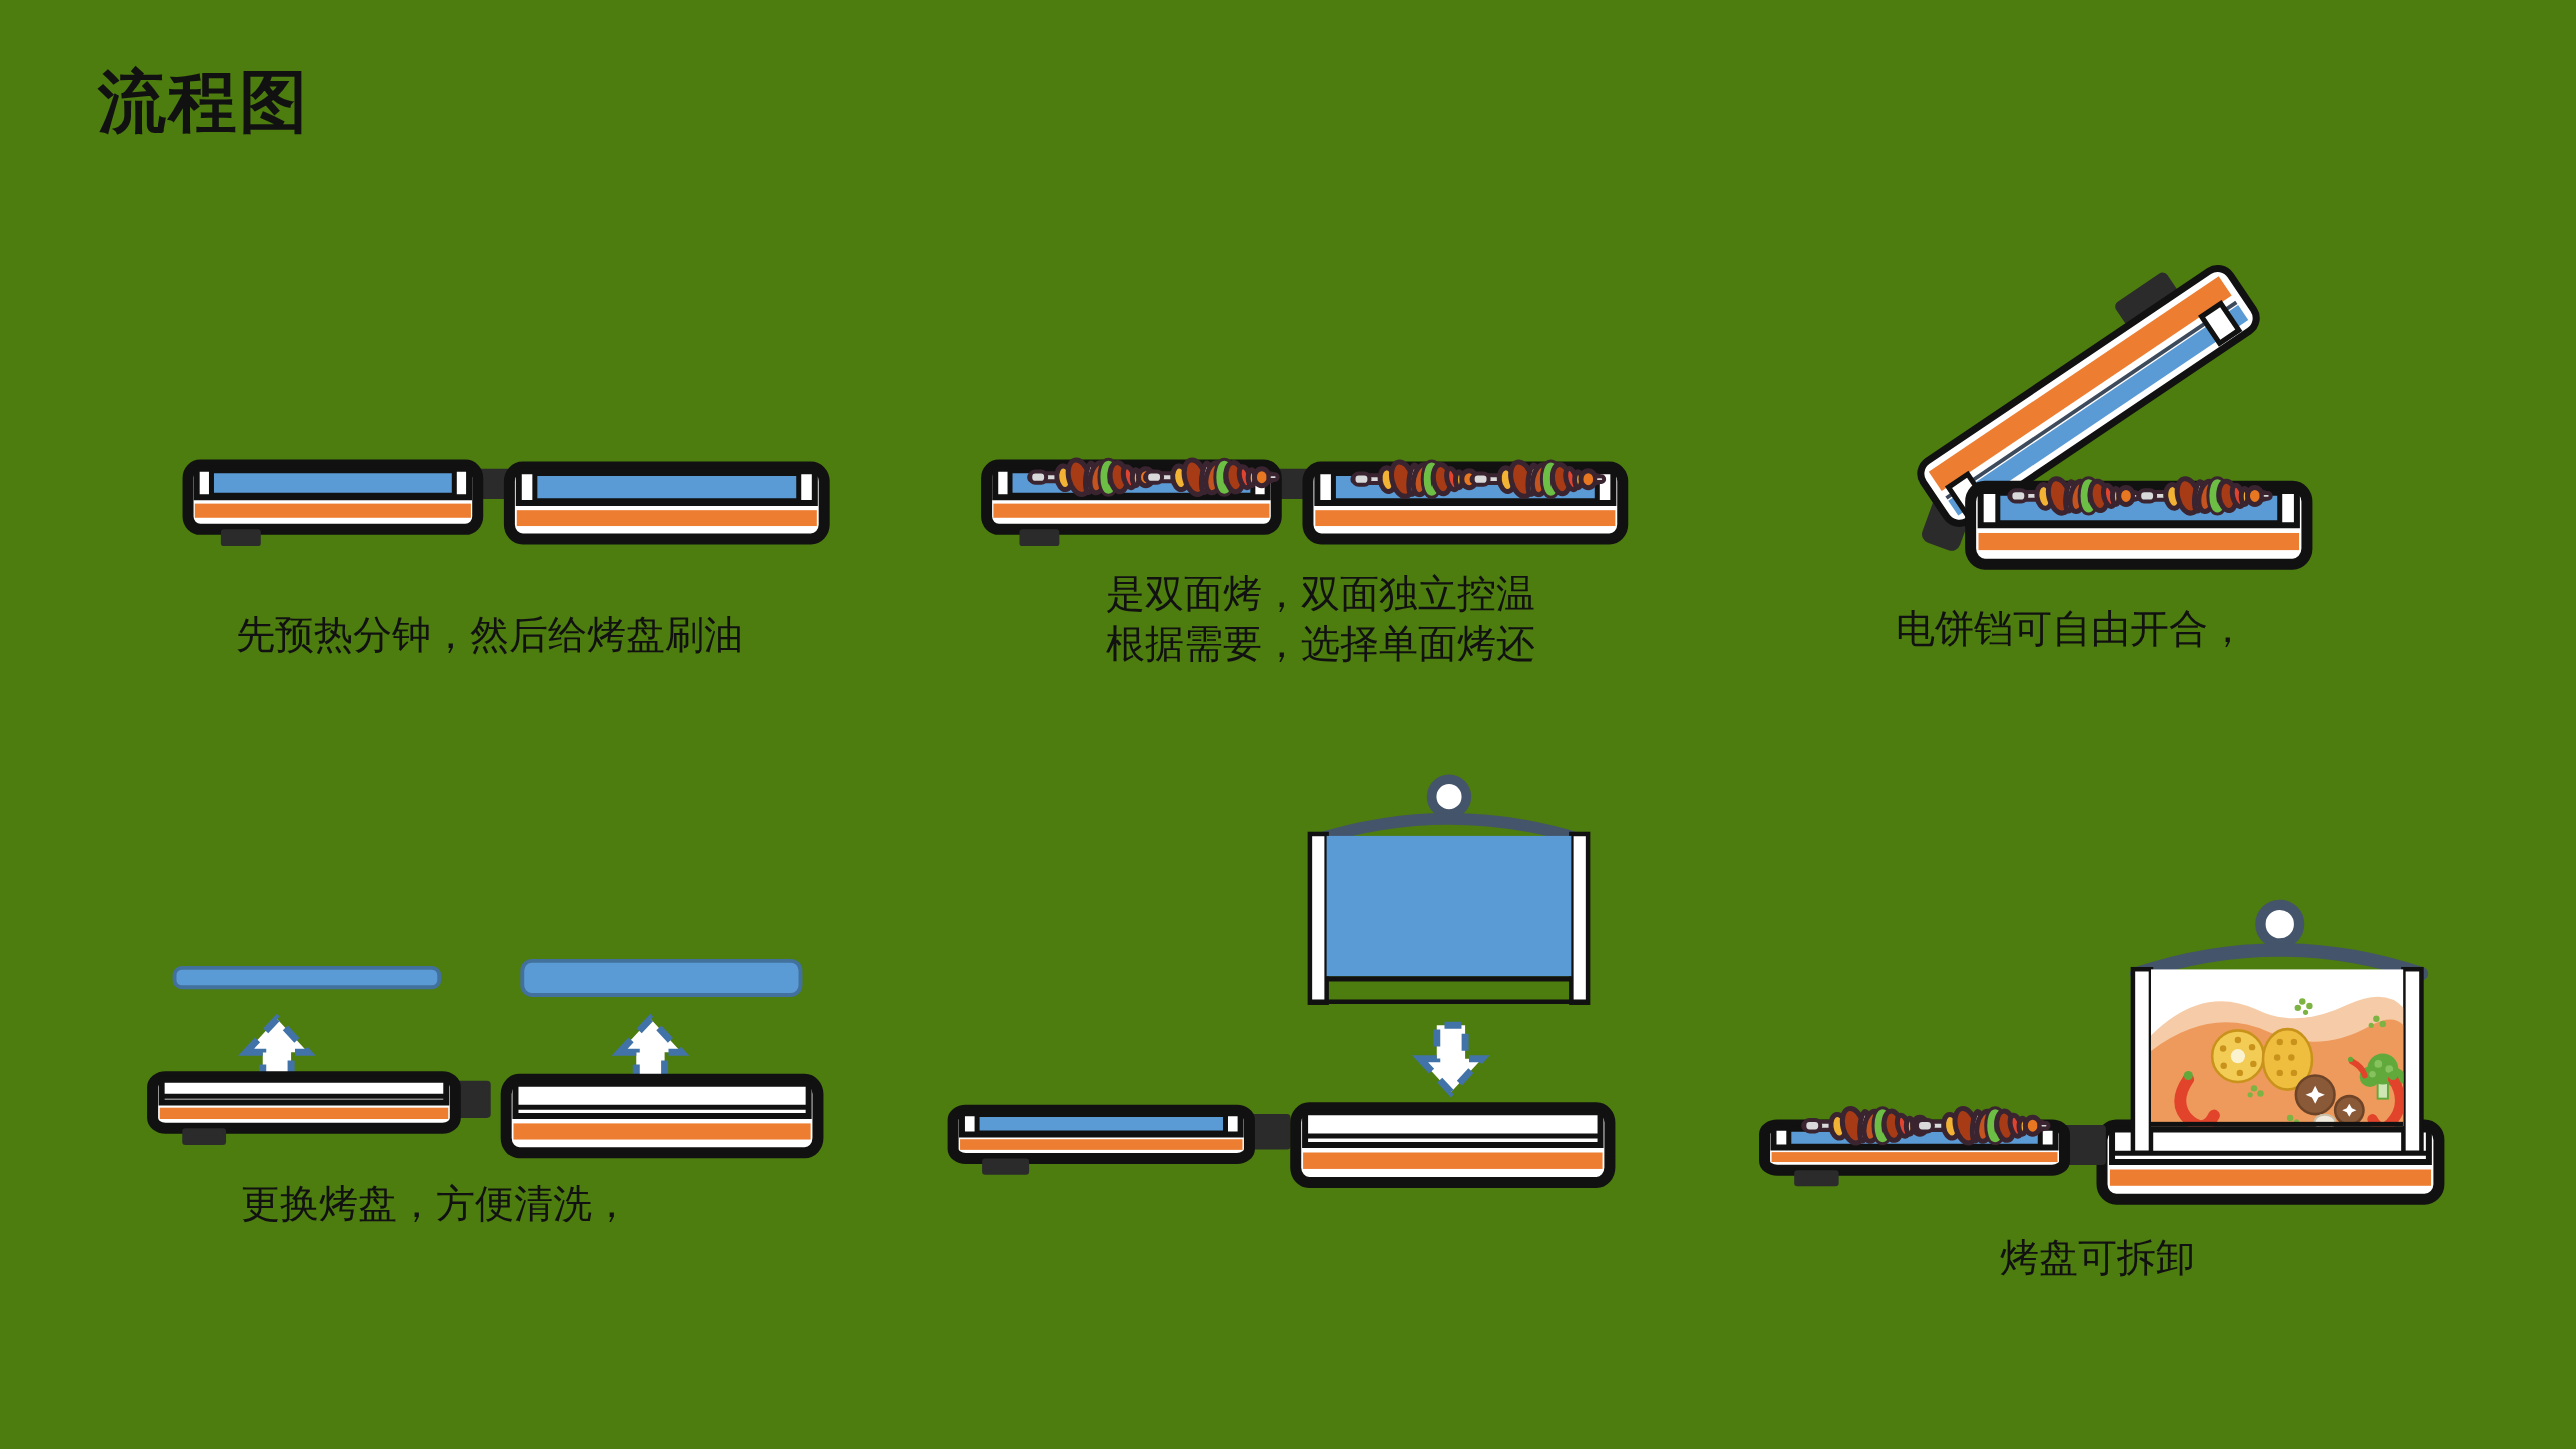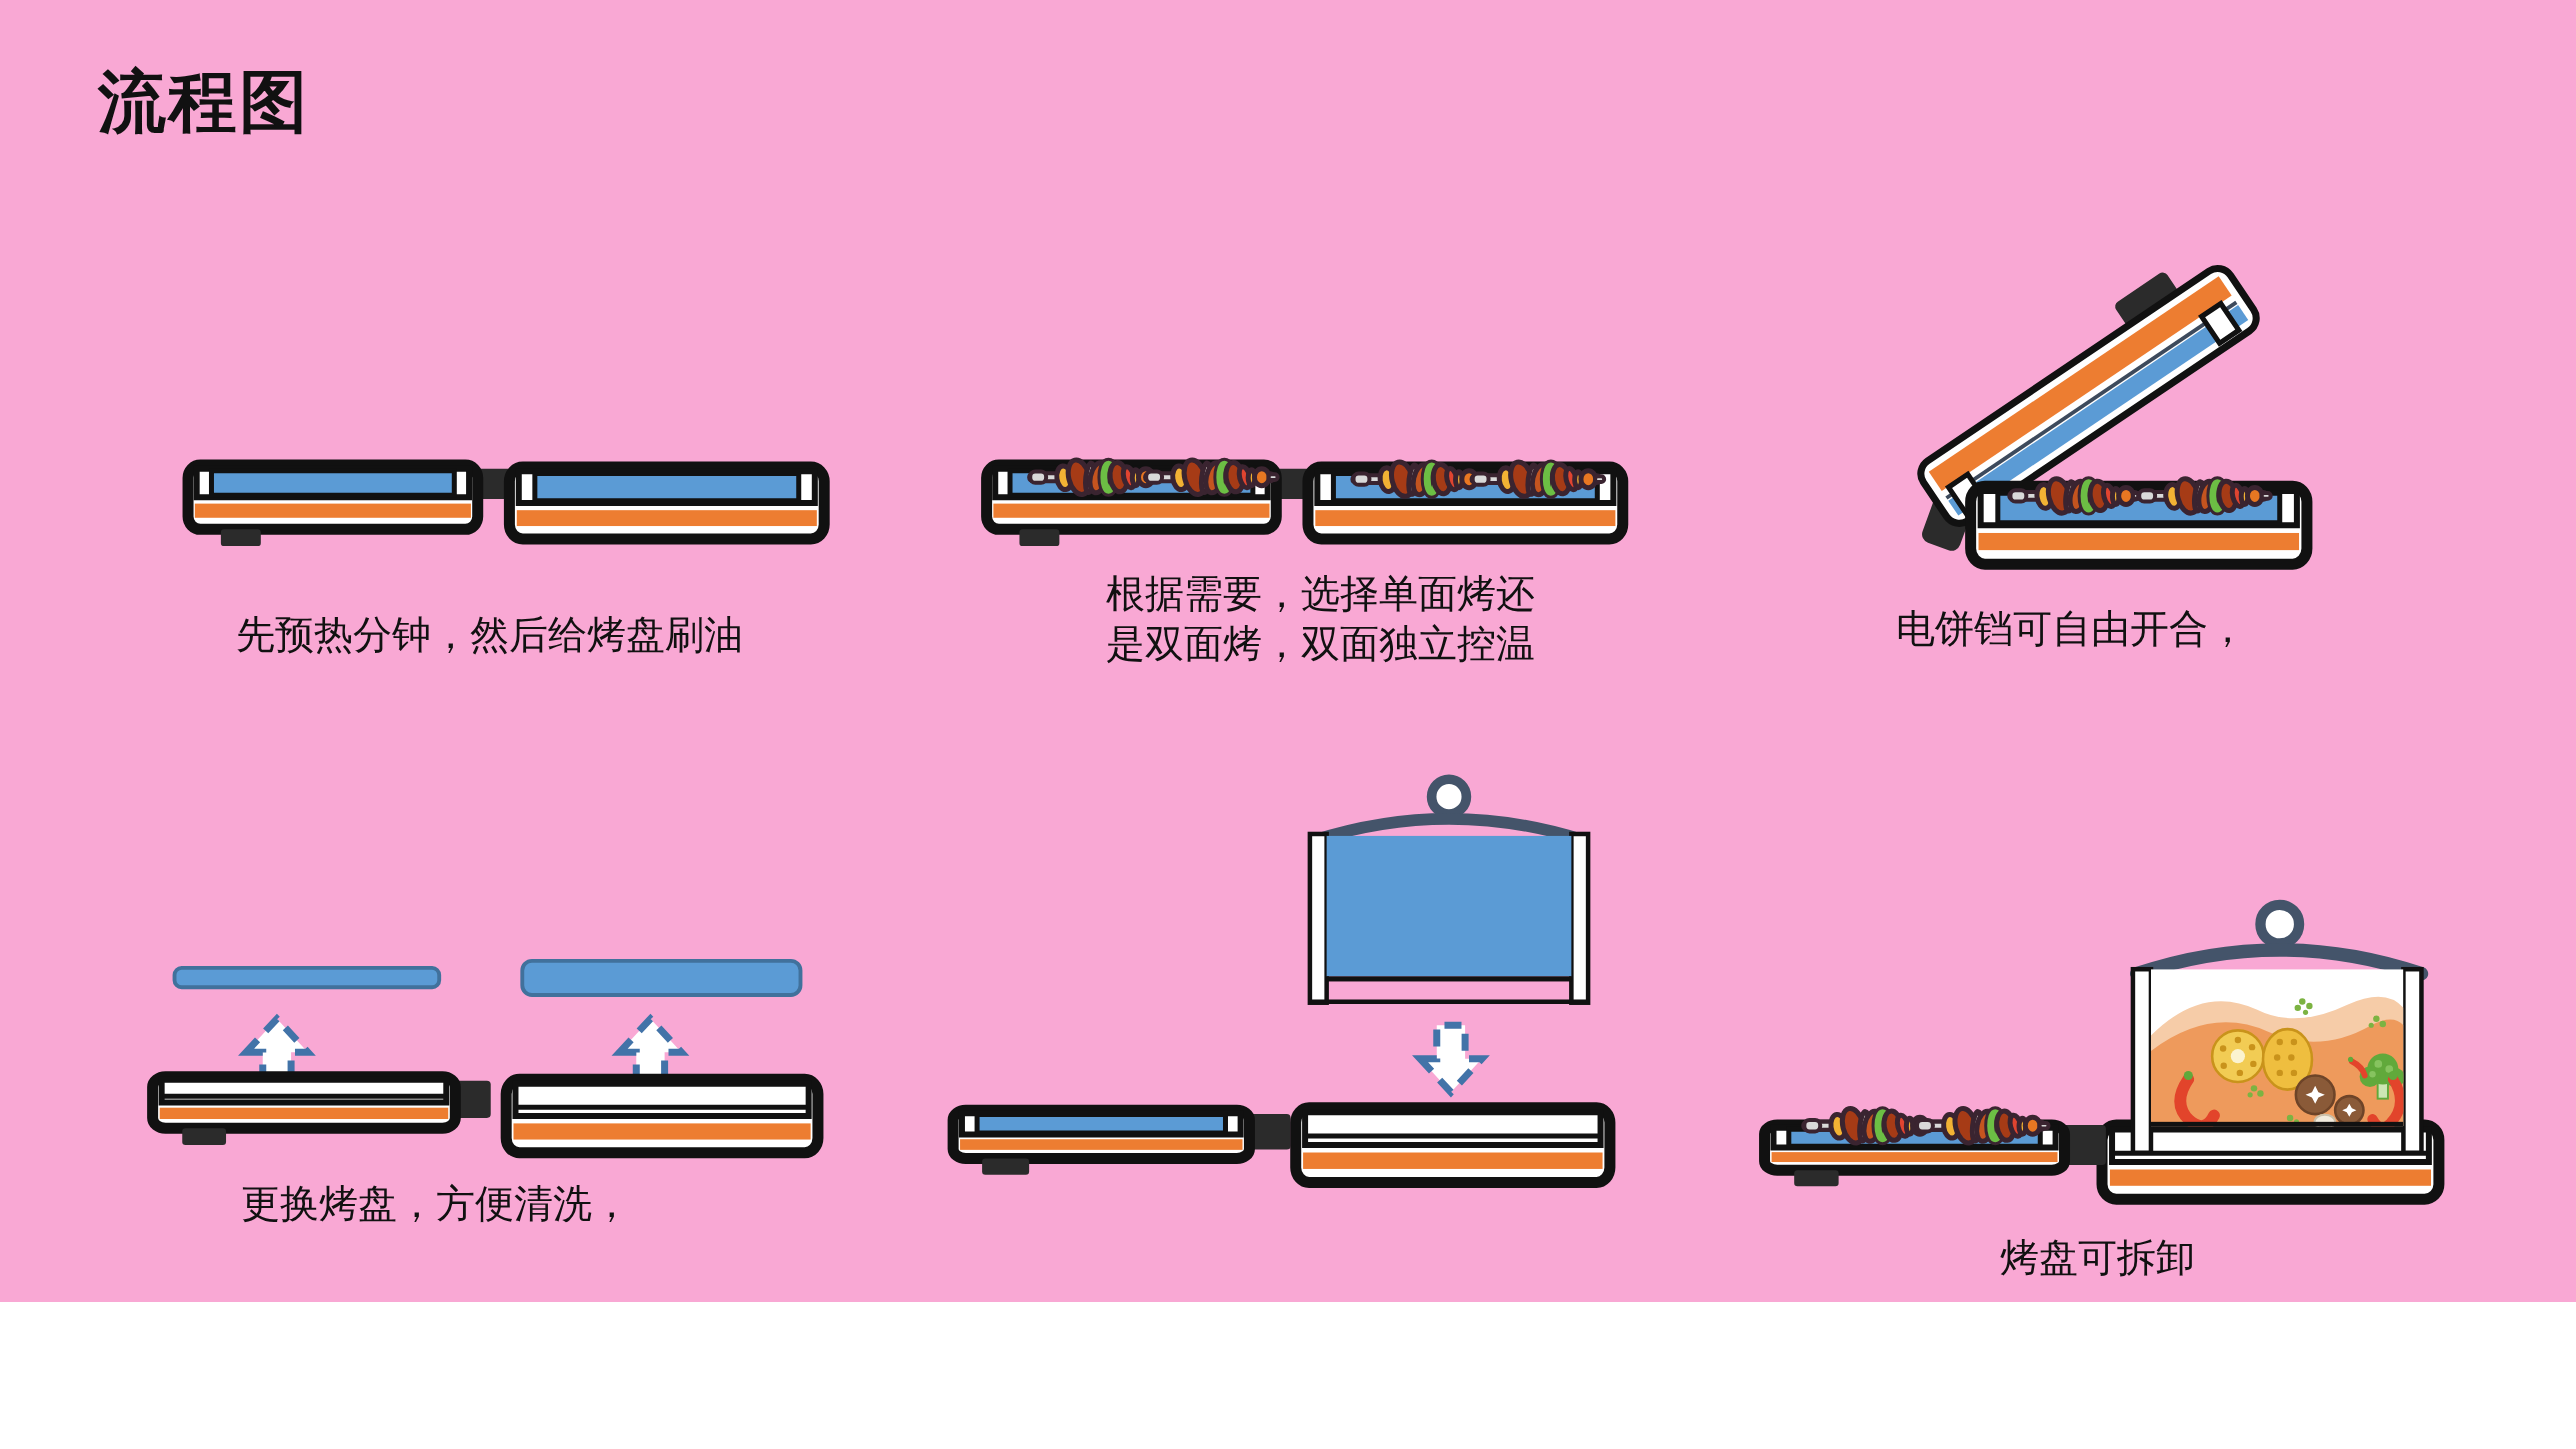--- a/index.html
+++ b/index.html
@@ -1,16 +1,16 @@
 <!DOCTYPE html>
 <html style="--c-outline: #111111; --c-dark: #2b2b2b; --c-blue: #5b9bd5; --c-blue_stroke: #41719c; --c-orange: #ed7d31; --c-slate: #44546a; --c-arrow: #4273a8; --c-lid_line: #3d4a5c; --c-soup: #ee9a5c; --c-soup_light: #f6cca8; --c-stick: #d9d9d9; --c-meat: #a63b16; --c-meat2: #c4541f; --c-cream: #f5efe6; --c-yellow: #f2b234; --c-green: #6cbe44; --c-red: #e04430; --c-orange_piece: #e87722; --c-piece_outline: #3a2430; --c-corn: #f2cc54; --c-corn2: #efbe3f; --c-corn_dark: #c9931b; --c-corn_light: #fbf3d0; --c-broccoli: #61a93b; --c-broccoli_light: #86c35f; --c-broccoli_stem: #cde6b4; --c-mushroom: #8a5a38; --c-mushroom_dark: #6e4428; --c-herb: #7cb342; --c-chili: #e2442b; --c-garlic: #f1ebdd;font-size:10.3px"><head>
 <meta charset="utf-8">
 <style>
   html,body{margin:0;padding:0;background:#ffffff;}
-  #canvas{position:relative;width:2576px;height:1302px;background:#f9a8d4;overflow:hidden;
+  #canvas{position:relative;width:2576px;height:1449px;background:#4d7c0f;overflow:hidden;
           font-family:"Liberation Sans","DejaVu Sans",sans-serif;color:#1a1a1a;}
   #page-title{position:absolute;left:98px;top:57px;font-size:68px;font-weight:600;
               letter-spacing:2.6px;color:#111;}
   .caption{position:absolute;font-size:39px;line-height:50px;color:#111;white-space:nowrap;}
   .caption.centered{text-align:center;}
   #illustrations{position:absolute;left:0;top:0;width:2576px;height:1449px;}
 </style>
 </head>
 <body>
 
@@ -198,22 +198,22 @@
       <use href="#skewer" transform="translate(2800,1748) scale(0.88)"></use>
       <use href="#skewer" transform="translate(2975,1748) scale(0.88)"></use>
     </g>
   </svg>
 
   <div class="caption centered" style="left:232px;top:610px;width:515px">
     <div>先预热分钟，然后给烤盘刷油</div>
   </div>
 
   <div class="caption centered" style="left:1063px;top:569px;width:515px">
+    <div>是双面烤，双面独立控温</div>
     <div>根据需要，选择单面烤还</div>
-    <div>是双面烤，双面独立控温</div>
   </div>
 
   <div class="caption" style="left:1896px;top:604px">
     <div>电饼铛可自由开合，</div>
   </div>
 
   <div class="caption" style="left:241px;top:1179px">
     <div>更换烤盘，方便清洗，</div>
   </div>
 

